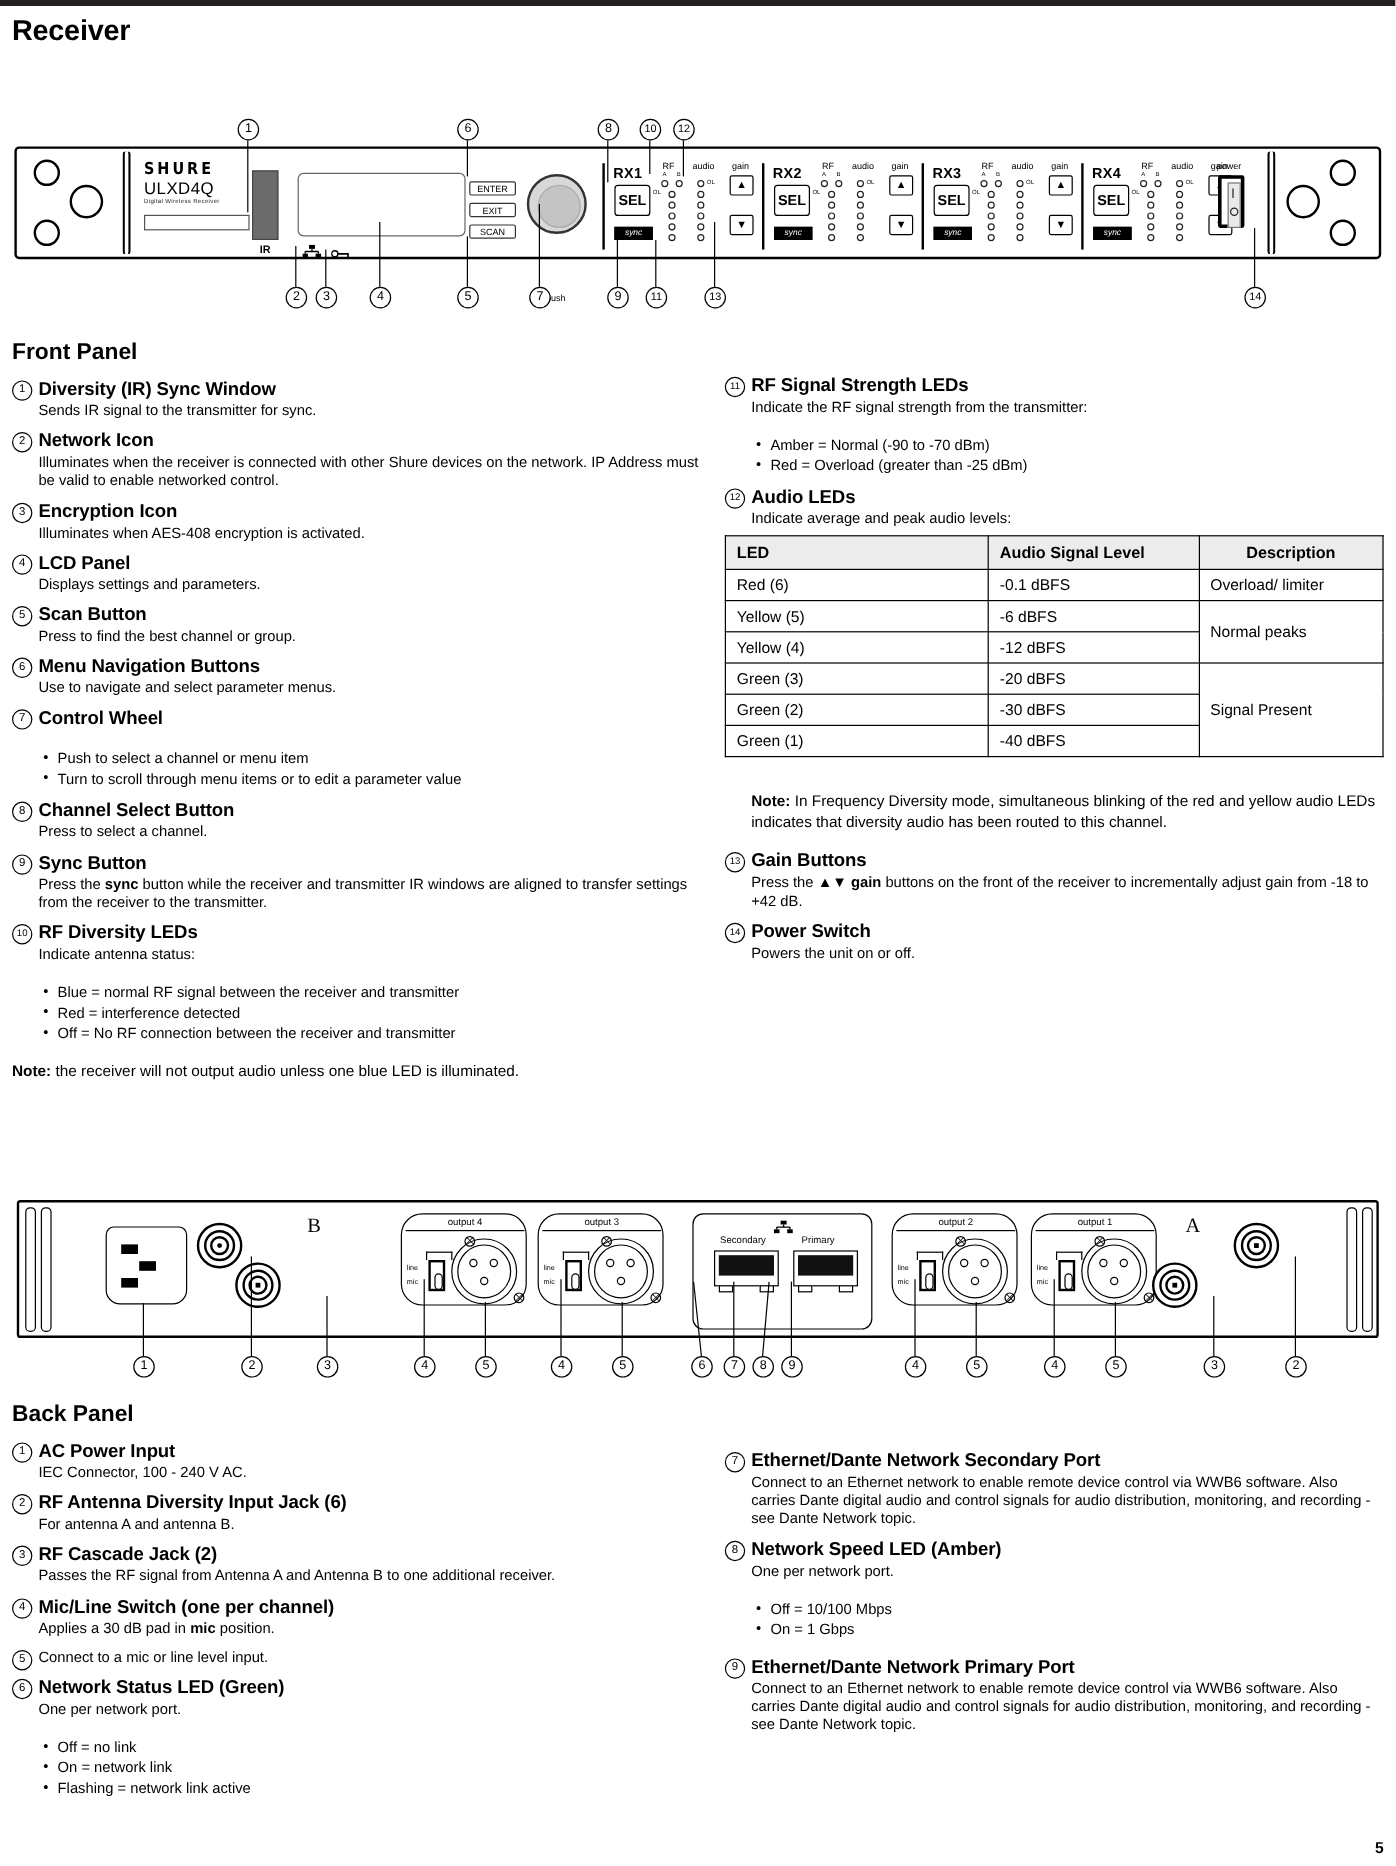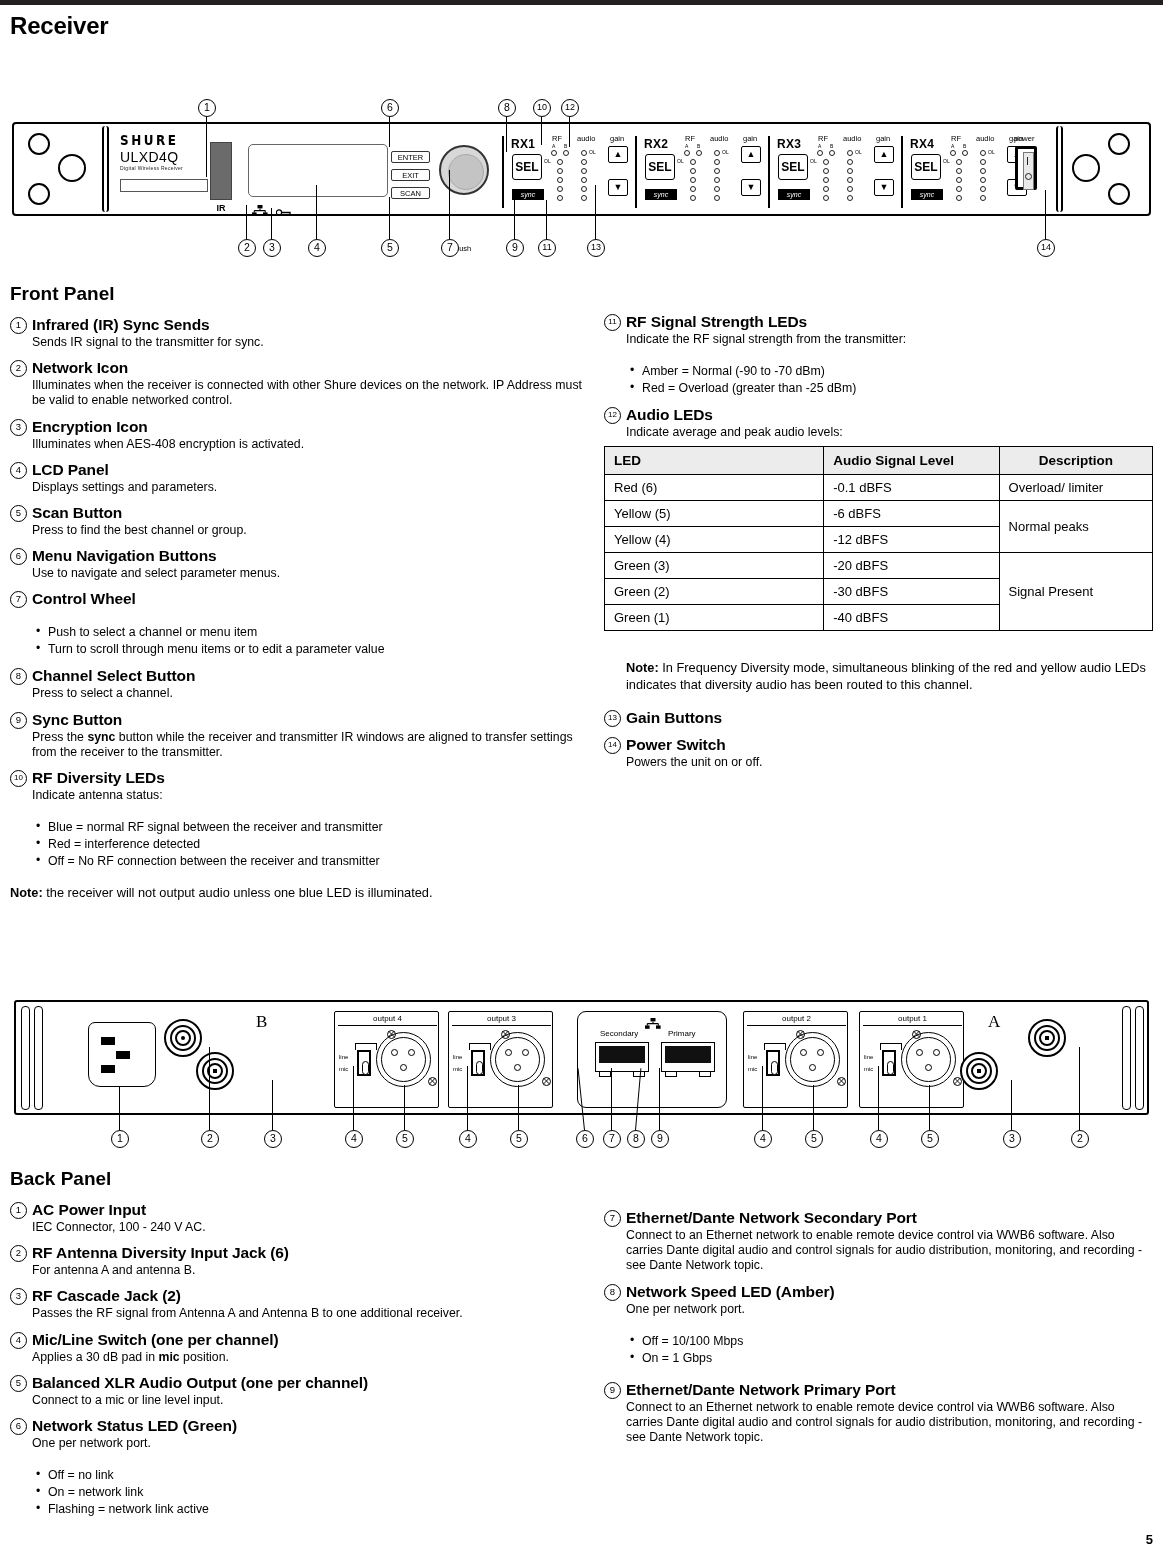--- a/index.html
+++ b/index.html
@@ -105,21 +105,21 @@
   }
   .bp-rail { position:absolute; top:4px; width:9px; height:104px; border:1.6px solid #000; border-radius:4px;}
   .iec { position:absolute; left:72px; top:20px; width:68px; height:65px; border:1.6px solid #000; border-radius:7px 7px 12px 12px; }
   .iec .pin { position:absolute; background:#000; }
   .bnc { position:absolute; border:2px solid #000; border-radius:50%; background:#fff;}
   .bnc .r2 { position:absolute; border:2px solid #000; border-radius:50%; }
   .bnc .r3 { position:absolute; border:2.5px solid #000; border-radius:50%; background:#fff;}
   .bnc .core { position:absolute; background:#000; }
   .ab-letter { position:absolute; font-size:17px; font-family:"Liberation Serif", serif; }
 
-  .outblk { position:absolute; top:9px; width:105px; height:97px; border:1.6px solid #000; border-radius:2px;}
+  .outblk { position:absolute; top:9px; width:105px; height:77px; border:1.6px solid #000; border-radius:18px;}
   .outblk .title { position:absolute; top:2px; left:0; width:105px; text-align:center; font-size:8px; }
   .outblk .hr { position:absolute; top:13px; left:3px; width:99px; height:1.2px; background:#000;}
   .xlr { position:absolute; right:7px; top:20px; width:55px; height:55px; border-radius:50%; border:1.8px solid #000;}
   .xlr .in { position:absolute; left:4px; top:4px; width:45px; height:45px; border-radius:50%; border:1.2px solid #000;}
   .xlr .p { position:absolute; width:7px; height:7px; border-radius:50%; border:1.2px solid #000;}
   .screw { position:absolute; width:9px; height:9px; border-radius:50%; border:1.2px solid #000; font-size:8px; line-height:7px; text-align:center;}
   .swbox { position:absolute; left:22px; top:38px; width:14px; height:26px; border:2px solid #000;}
   .swbox .lever { position:absolute; left:3px; top:9px; width:7px; height:14px; border-radius:4px; border:1.4px solid #000; background:#fff;}
   .swbr { position:absolute; left:20px; top:31px; width:22px; height:7px; border-left:1.2px solid #000; border-top:1.2px solid #000; border-right:1.2px solid #000;}
   .swlbl { position:absolute; font-size:6px; }
@@ -343,21 +343,21 @@
   <div class="callout small" style="left:587px;top:239px;">13</div>
   <div class="lead" style="left:1045px;top:190px;height:49px;"></div>
   <div class="callout small" style="left:1037px;top:239px;">14</div>
 </div>
 
 <div class="col" style="left:10px;top:283px;width:572px;">
   <h2 class="sect-h">Front Panel</h2>
 
   <div class="item">
     <div class="num">1</div>
-    <h3>Infrared (IR) Sync Sends</h3>
+    <h3>Diversity (IR) Sync Window</h3>
     <p>Sends IR signal to the transmitter for sync.</p>
   </div>
   <div class="item">
     <div class="num">2</div>
     <h3>Network Icon</h3>
     <p>Illuminates when the receiver is connected with other Shure devices on the network. IP Address must be valid to enable networked control.</p>
   </div>
   <div class="item">
     <div class="num">3</div>
     <h3>Encryption Icon</h3>
@@ -473,20 +473,21 @@
     </tbody>
   </table>
 
   <div class="note" style="margin:28px 0 0 22px;">
     <b>Note:</b><span> In Frequency Diversity mode, simultaneous blinking of the red and yellow audio LEDs indicates that diversity audio has been routed to this channel.</span>
   </div>
 
   <div class="item" style="margin-top:16px;">
     <div class="num wide">13</div>
     <h3>Gain Buttons</h3>
+    <p><span>Press the </span><b class="inl">▲▼ gain</b><span> buttons on the front of the receiver to incrementally adjust gain from -18 to +42 dB.</span></p>
   </div>
   <div class="item">
     <div class="num wide">14</div>
     <h3>Power Switch</h3>
     <p>Powers the unit on or off.</p>
   </div>
 </div>
 
 <div class="diagram" id="back-diagram" style="left:0;top:0;width:1163px;height:1160px;">
   <div id="back-chassis">
@@ -679,21 +680,20 @@
     <h3>RF Cascade Jack (2)</h3>
     <p>Passes the RF signal from Antenna A and Antenna B to one additional receiver.</p>
   </div>
   <div class="item">
     <div class="num">4</div>
     <h3>Mic/Line Switch (one per channel)</h3>
     <p><span>Applies a 30 dB pad in </span><b class="inl">mic</b><span> position.</span></p>
   </div>
   <div class="item">
     <div class="num">5</div>
-    <h3>Balanced XLR Audio Output (one per channel)</h3>
     <p>Connect to a mic or line level input.</p>
   </div>
   <div class="item">
     <div class="num">6</div>
     <h3>Network Status LED (Green)</h3>
     <p>One per network port.</p>
     <ul>
       <li>Off = no link</li>
       <li>On = network link</li>
       <li>Flashing = network link active</li>

